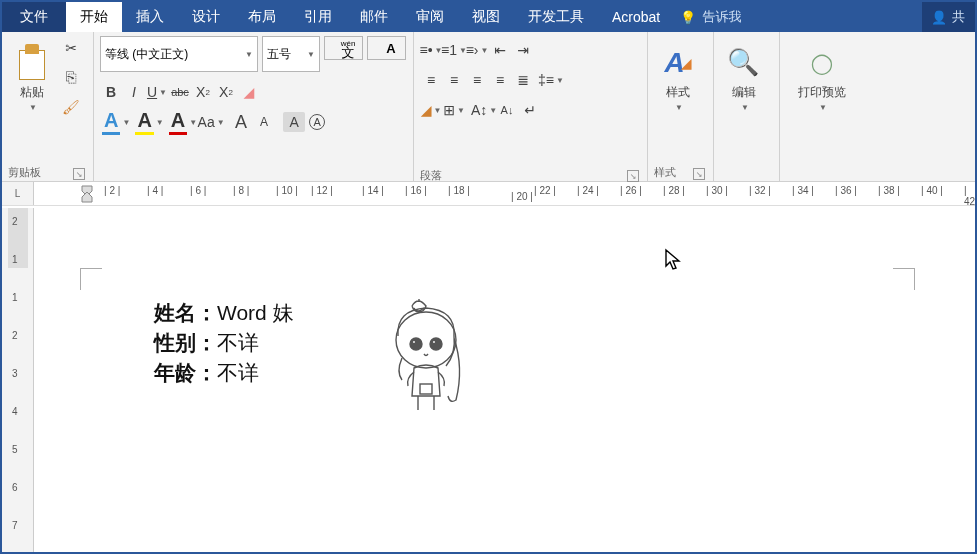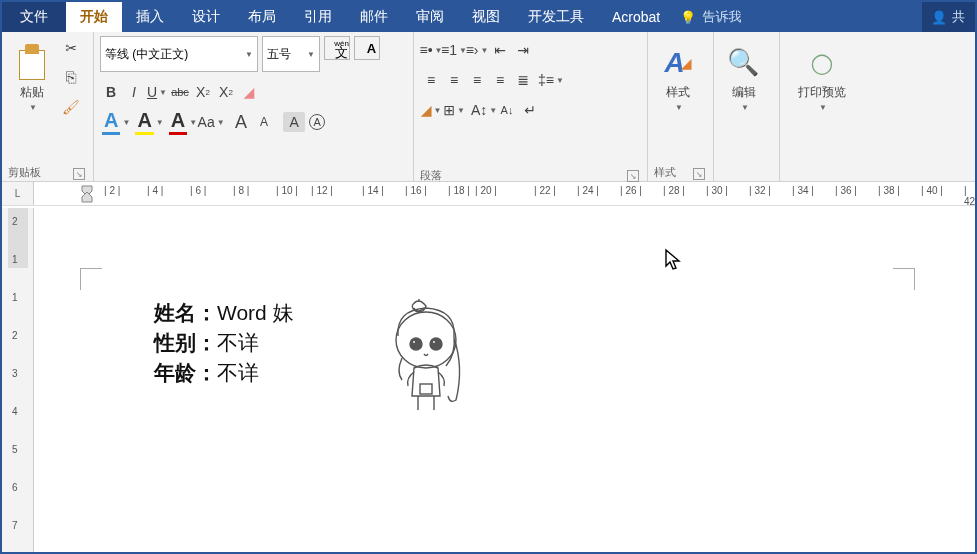--- a/index.html
+++ b/index.html
@@ -1,38 +1,38 @@
 <!DOCTYPE html>
 <html><head>
 <meta charset="utf-8">
 <style>
 * { margin:0; padding:0; box-sizing:border-box; font-family:"Microsoft YaHei","SimSun",sans-serif; }
 body { width:977px; height:554px; background:#fff; border:2px solid #2b579a; overflow:hidden; position:relative; }
 .titlebar { height:30px; background:#2b579a; display:flex; align-items:stretch; }
 .tab { padding:0 14px; color:#fff; font-size:14px; display:flex; align-items:center; cursor:pointer; }
-.tab.active { background:#fff; color:#a16207;font-weight:bold; }
+.tab.active { background:#fff; color:#000000; }
 .tab.file { background:#1e3f77; padding:0 18px; }
 .tellme { margin-left:6px; display:flex; align-items:center; color:#cfe0f5; font-size:13px; gap:6px; }
 .share { margin-left:auto; background:#1e3f77; color:#cfe0f5; padding:0 10px; display:flex; align-items:center; font-size:13px; gap:4px; }
 .ribbon { height:150px; background:#f3f3f3; border-bottom:1px solid #d0d0d0; display:flex; }
 .group { border-right:1px solid #d0d0d0; display:flex; flex-direction:column; padding:4px 6px 0 6px; }
 .group-body { flex:1; display:flex; }
 .group-label { height:18px; font-size:11px; color:#666; text-align:center; display:flex; align-items:center; justify-content:flex-start; position:relative;margin-top:44px; }
 .launcher { position:absolute; right:2px; bottom:1px; width:12px; height:12px; border:1px solid #999; font-size:8px; color:#888; display:flex; align-items:center; justify-content:center; cursor:pointer; }
 .bigbtn { width:48px; display:flex; flex-direction:column; align-items:center; justify-content:center; gap:2px; font-size:12px; color:#444; cursor:pointer; }
 .smallcol { display:flex; flex-direction:column; justify-content:space-around; padding:0 4px; gap:6px; }
 .ib { width:22px; height:20px; display:flex; align-items:center; justify-content:center; cursor:pointer; font-size:14px; color:#444; border-radius:2px; }
 .combo { height:36px; border:1px solid #b5b5b5; background:#fff; font-size:12px; display:flex; align-items:center; padding:0 4px; cursor:pointer; justify-content:space-between; }
 .dd { font-size:8px; color:#666; margin-left:2px; }
 .clipboard-icon { width:34px; height:38px; position:relative; }
 .clipboard-icon .board { position:absolute; left:4px; top:6px; width:26px; height:30px; background:#fff; border:1px solid #c09030; }
 .clipboard-icon .clip { position:absolute; left:10px; top:0; width:14px; height:10px; background:#d8a040; border-radius:2px 2px 0 0; }
 .font-row1 { display:flex; gap:4px; margin-bottom:4px; }
 .font-row { display:flex; align-items:center; gap:1px; height:28px; }
-.boxbtn { border:1px solid #b5b5b5; width:26px; height:24px; display:flex; align-items:center; justify-content:center; font-size:13px; cursor:pointer;padding-left:9px; }
+.boxbtn { border:1px solid #b5b5b5; width:39px; height:24px; display:flex; align-items:center; justify-content:center; font-size:13px; cursor:pointer;padding-left:9px; }
 .abutton { display:flex; align-items:center; cursor:pointer; padding:0 2px; }
 .underline-a { font-size:20px; font-weight:bold; border-bottom:3px solid; padding:0 2px; }
 .styles-icon { font-size:28px; font-weight:bold; color:#3a6fc4; font-style:italic; }
 .styles-brush { color:#e08030; font-size:14px; margin-left:-4px; }
 .ruler-area { height:24px; background:#fff; display:flex; border-bottom:1px solid #ddd; }
 .ruler-corner { width:32px; border-right:1px solid #ccc; display:flex; align-items:center; justify-content:center; font-size:10px; color:#666; background:#f3f3f3; }
 .hruler { flex:1; position:relative; background:#fff; overflow:hidden; font-size:10px; color:#555; }
 .hruler .tick { position:absolute; top:3px; }
 .hruler .marker { position:absolute; top:0; }
 .workspace { position:absolute; top:206px; left:0; right:0; bottom:0; display:flex; background:#fff; }
@@ -309,21 +309,21 @@
       </svg>
   <span class="tick" style="left: 70px;">| 2 |</span>
       <span class="tick" style="left: 113px;">| 4 |</span>
       <span class="tick" style="left: 156px;">| 6 |</span>
       <span class="tick" style="left: 199px;">| 8 |</span>
       <span class="tick" style="left: 242px;">| 10 |</span>
       <span class="tick" style="left: 277px;">| 12 |</span>
       <span class="tick" style="left: 328px;">| 14 |</span>
       <span class="tick" style="left: 371px;">| 16 |</span>
       <span class="tick" style="left: 414px;">| 18 |</span>
-      <span class="tick" style="left: 441px;">| 20 |</span>
+      <span class="tick" style="left: 477px; margin-top: 6px;">| 20 |</span>
       <span class="tick" style="left: 500px;">| 22 |</span>
       <span class="tick" style="left: 543px;">| 24 |</span>
       <span class="tick" style="left: 586px;">| 26 |</span>
       <span class="tick" style="left: 629px;">| 28 |</span>
       <span class="tick" style="left: 672px;">| 30 |</span>
       <span class="tick" style="left: 715px;">| 32 |</span>
       <span class="tick" style="left: 758px;">| 34 |</span>
       <span class="tick" style="left: 801px;">| 36 |</span>
       <span class="tick" style="left: 844px;">| 38 |</span>
       <span class="tick" style="left: 887px;">| 40 |</span>

